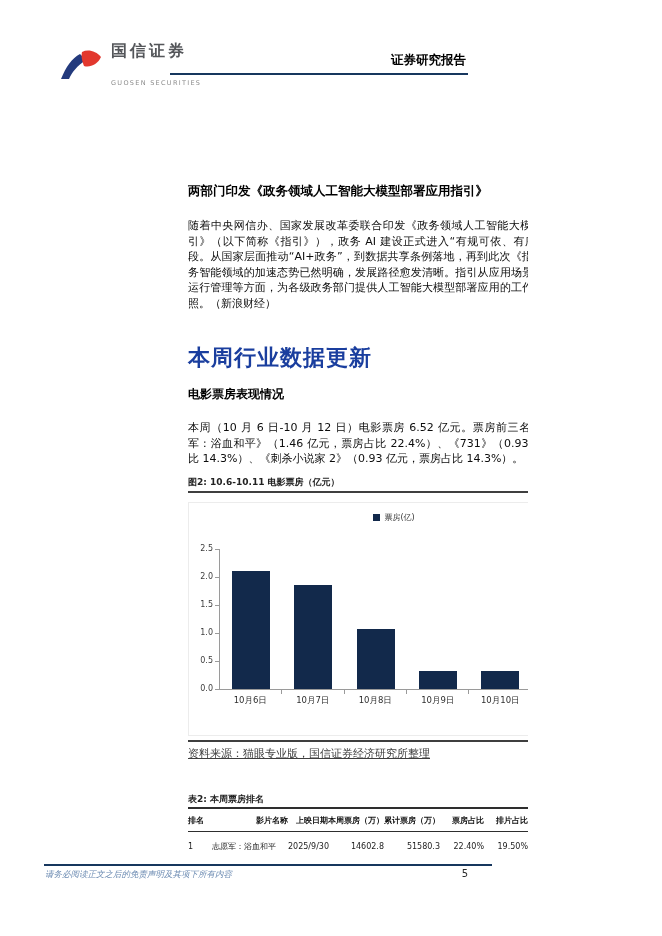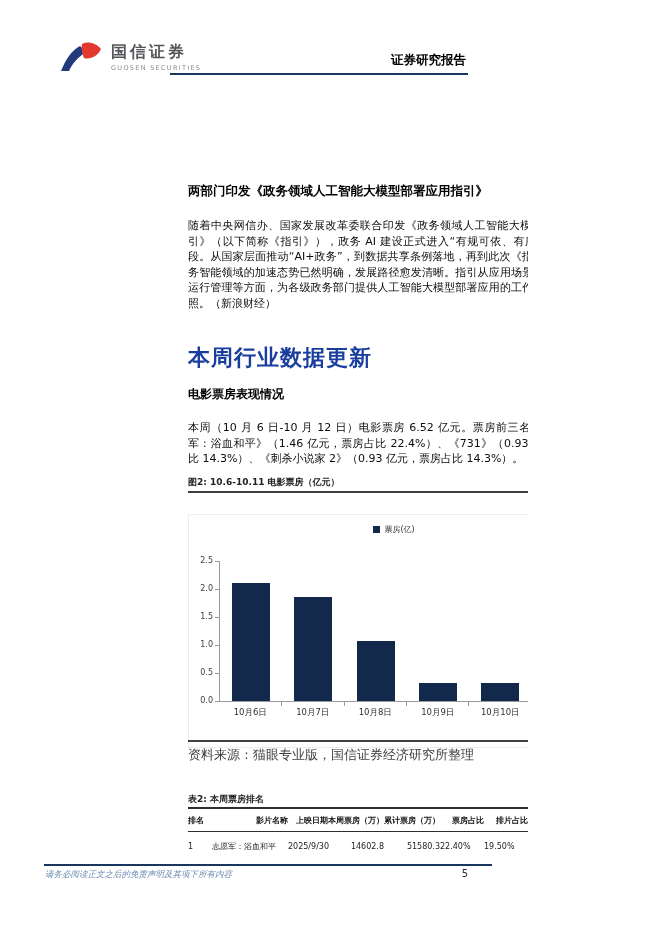--- a/index.html
+++ b/index.html
@@ -4,51 +4,51 @@
 <style>
   html,body{margin:0;padding:0;background:#ffffff;}
   .page{
     position:relative;width:528px;height:936px;background:#fff;overflow:hidden;
     font-family:"DejaVu Sans","Liberation Sans",sans-serif;color:#111;
   }
   
   .logo{position:absolute;left:60px;top:42px;display:flex;align-items:center;gap:7px;}
   .logo-mark{width:44px;height:30px;flex:0 0 auto;}
   .logo-cn{font-size:16px;color:#54565a;font-weight:600;letter-spacing:3px;line-height:17px;}
-  .logo-en{font-size:6.5px;color:#8c8c8c;letter-spacing:1.3px;margin-top:4px;}
+  .logo-en{font-size:6.5px;color:#8c8c8c;letter-spacing:1.3px;margin-top:20px;}
   .report-type{position:absolute;right:62px;top:52px;font-size:12.5px;font-weight:bold;color:#000;margin-left:7px;}
   .header-rule{position:absolute;left:170px;right:60px;top:73px;height:2px;}
   
   .content{position:absolute;left:188px;top:0;width:412px;height:936px;}
   .content>*{position:absolute;left:0;width:412px;box-sizing:border-box;}
   .para{font-size:11px;line-height:15.5px;text-align:justify;color:#0c0c0c;}
   .para-1{top:90px;}
   .h-policy{top:183px;font-size:12.5px;font-weight:bold;color:#000;}
   .para-2{top:207px;}
   .h-section{top:343px;font-size:22px;font-weight:bold;letter-spacing:1px;}
   .h-movie{top:386px;font-size:12px;font-weight:bold;color:#000;}
   .para-3{top:409px;}
   .fig-caption{top:476px;font-size:9px;font-weight:bold;color:#222;}
   .fig-rule-top{top:491px;height:2px;background:#3f3f3f;}
   
-  .figure-box{top:514px;height:234px;border:1px solid #ececec;background:#fff;}
+  .figure-box{top:502px;height:234px;border:1px solid #ececec;background:#fff;}
   .legend{position:absolute;top:9px;left:0;right:0;text-align:center;font-size:8px;color:#333;}
   .legend-swatch{display:inline-block;width:7px;height:7px;margin-right:4px;vertical-align:-1px;}
   .plot-area{position:absolute;left:30px;right:5px;top:46px;height:140px;
     border-left:1px solid #9a9a9a;border-bottom:1px solid #9a9a9a;}
   .bars{position:absolute;left:0;right:0;top:0;bottom:0;display:flex;}
   .bar-slot{flex:1;position:relative;}
   .bar-slot::after{content:"";position:absolute;right:0;bottom:-5px;width:1px;height:4px;background:#9a9a9a;}
   .bar{position:absolute;bottom:0;left:50%;transform:translateX(-50%);width:38px;}
   .ytick{position:absolute;left:-30px;width:23px;text-align:right;font-size:8px;color:#3c3c3c;line-height:10px;}
   .ytick::after{content:"";position:absolute;right:-6px;top:50%;width:4px;height:1px;background:#9a9a9a;}
   .xlabels{position:absolute;left:30px;right:5px;top:192px;display:flex;}
   .xlabel{flex:1;text-align:center;font-size:8.5px;color:#2e2e2e;}
   .fig-rule-bottom{top:740px;height:2px;background:#3f3f3f;}
-  .fig-source{top:746px;font-size:13px;color:#3e3e3e;}
+  .fig-source{top:746px;font-size:11px;color:#3e3e3e;text-decoration:underline;}
   
   .tbl-caption{top:793px;font-size:9px;font-weight:bold;color:#222;}
   .data-table{top:807px;border-collapse:collapse;table-layout:fixed;width:412px;}
   .data-table thead tr{border-top:2px solid #2e2e2e;border-bottom:1.5px solid #2e2e2e;}
   .data-table th{font-size:8px;font-weight:bold;color:#111;padding:6px 0 5px;white-space:nowrap;overflow:visible;}
   .data-table td{font-size:8px;color:#1c1c1c;padding:9px 0 6px;white-space:nowrap;}
   
   .footer-rule{position:absolute;left:44px;right:36px;top:864px;height:2px;}
   .footer-disclaimer{position:absolute;left:45px;top:869px;font-size:8.5px;font-style:italic;color:#6d8cb3;}
   .footer-page{position:absolute;right:60px;top:868px;font-size:10px;color:#2b2b2b;}
@@ -158,22 +158,22 @@
             <th style="text-align: right;">场次</th>
           </tr>
         </thead>
       <tbody>
           <tr>
             <td style="text-align: left;">1</td>
             <td style="text-align: left;">志愿军：浴血和平</td>
             <td style="text-align: left;">2025/9/30</td>
             <td style="text-align: right;">14602.8</td>
             <td style="text-align: right;">51580.3</td>
-            <td style="">22.40%</td>
-            <td style="">19.50%</td>
+            <td style="text-align: right;">22.40%</td>
+            <td style="text-align: right;">19.50%</td>
             <td style="text-align: right;">4.60%</td>
             <td style="text-align: left;">550,731</td>
           </tr>
         </tbody>
     </table>
   </div>
 
   <div class="footer-rule rule-navy" style="background: rgb(23, 55, 94);"></div>
   <div class="footer-disclaimer">请务必阅读正文之后的免责声明及其项下所有内容</div>
   <div class="footer-page">5</div>

